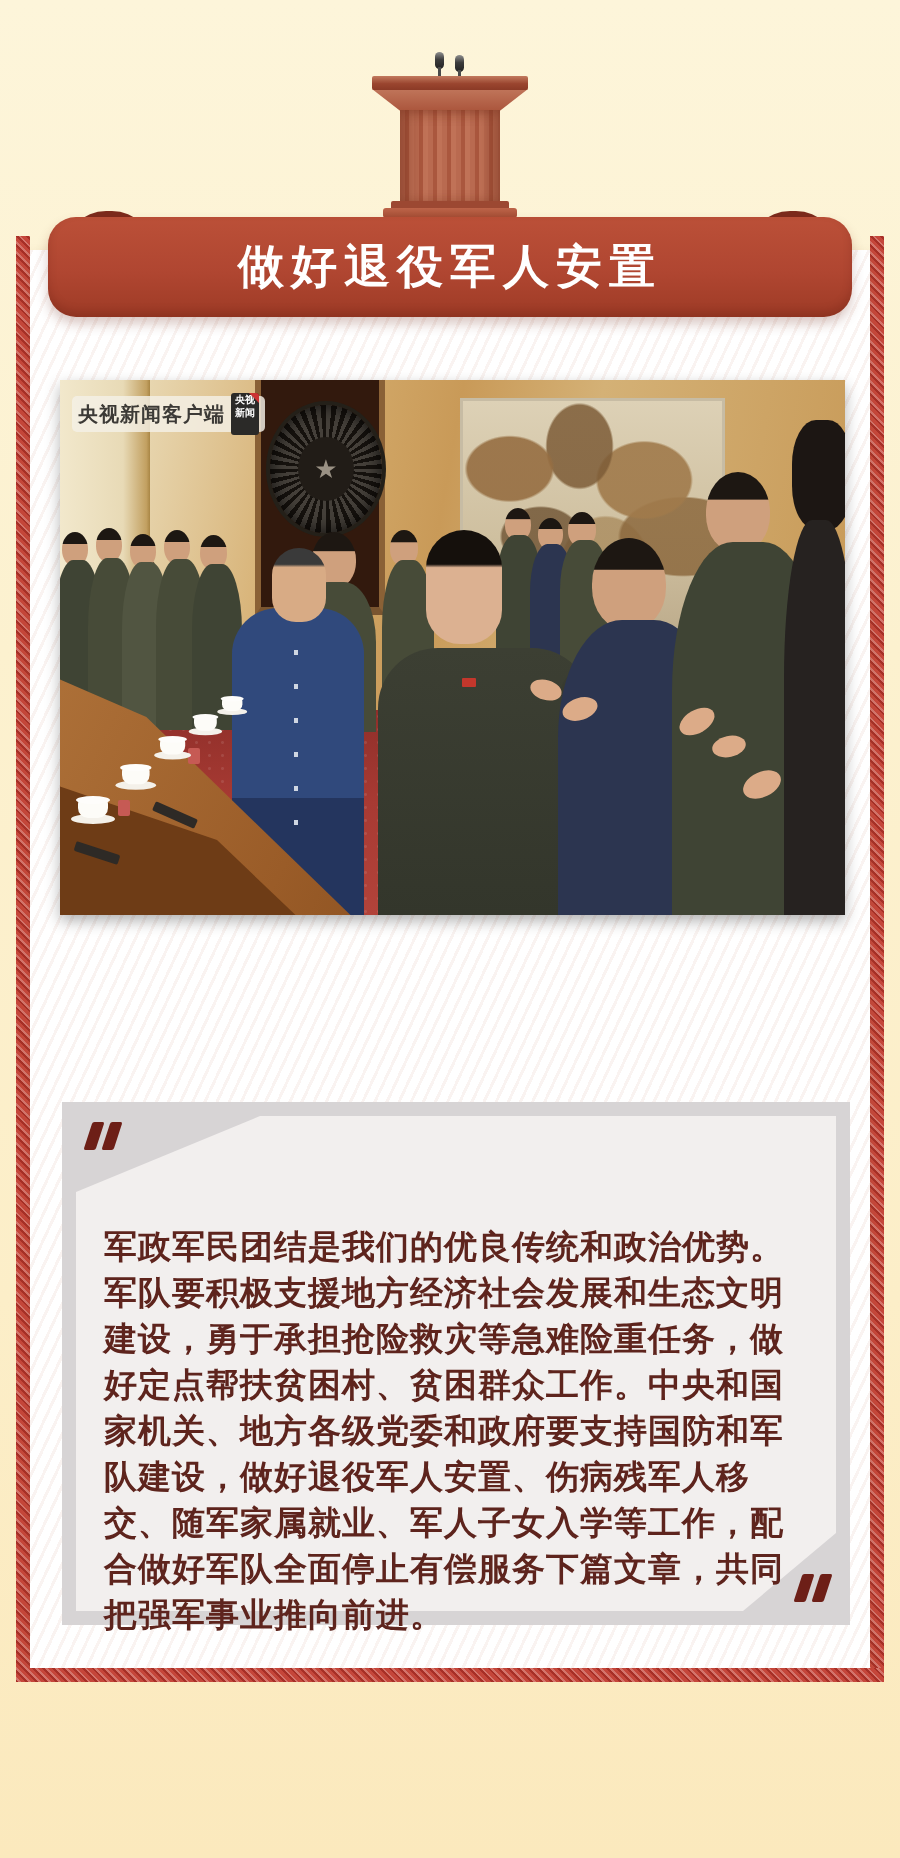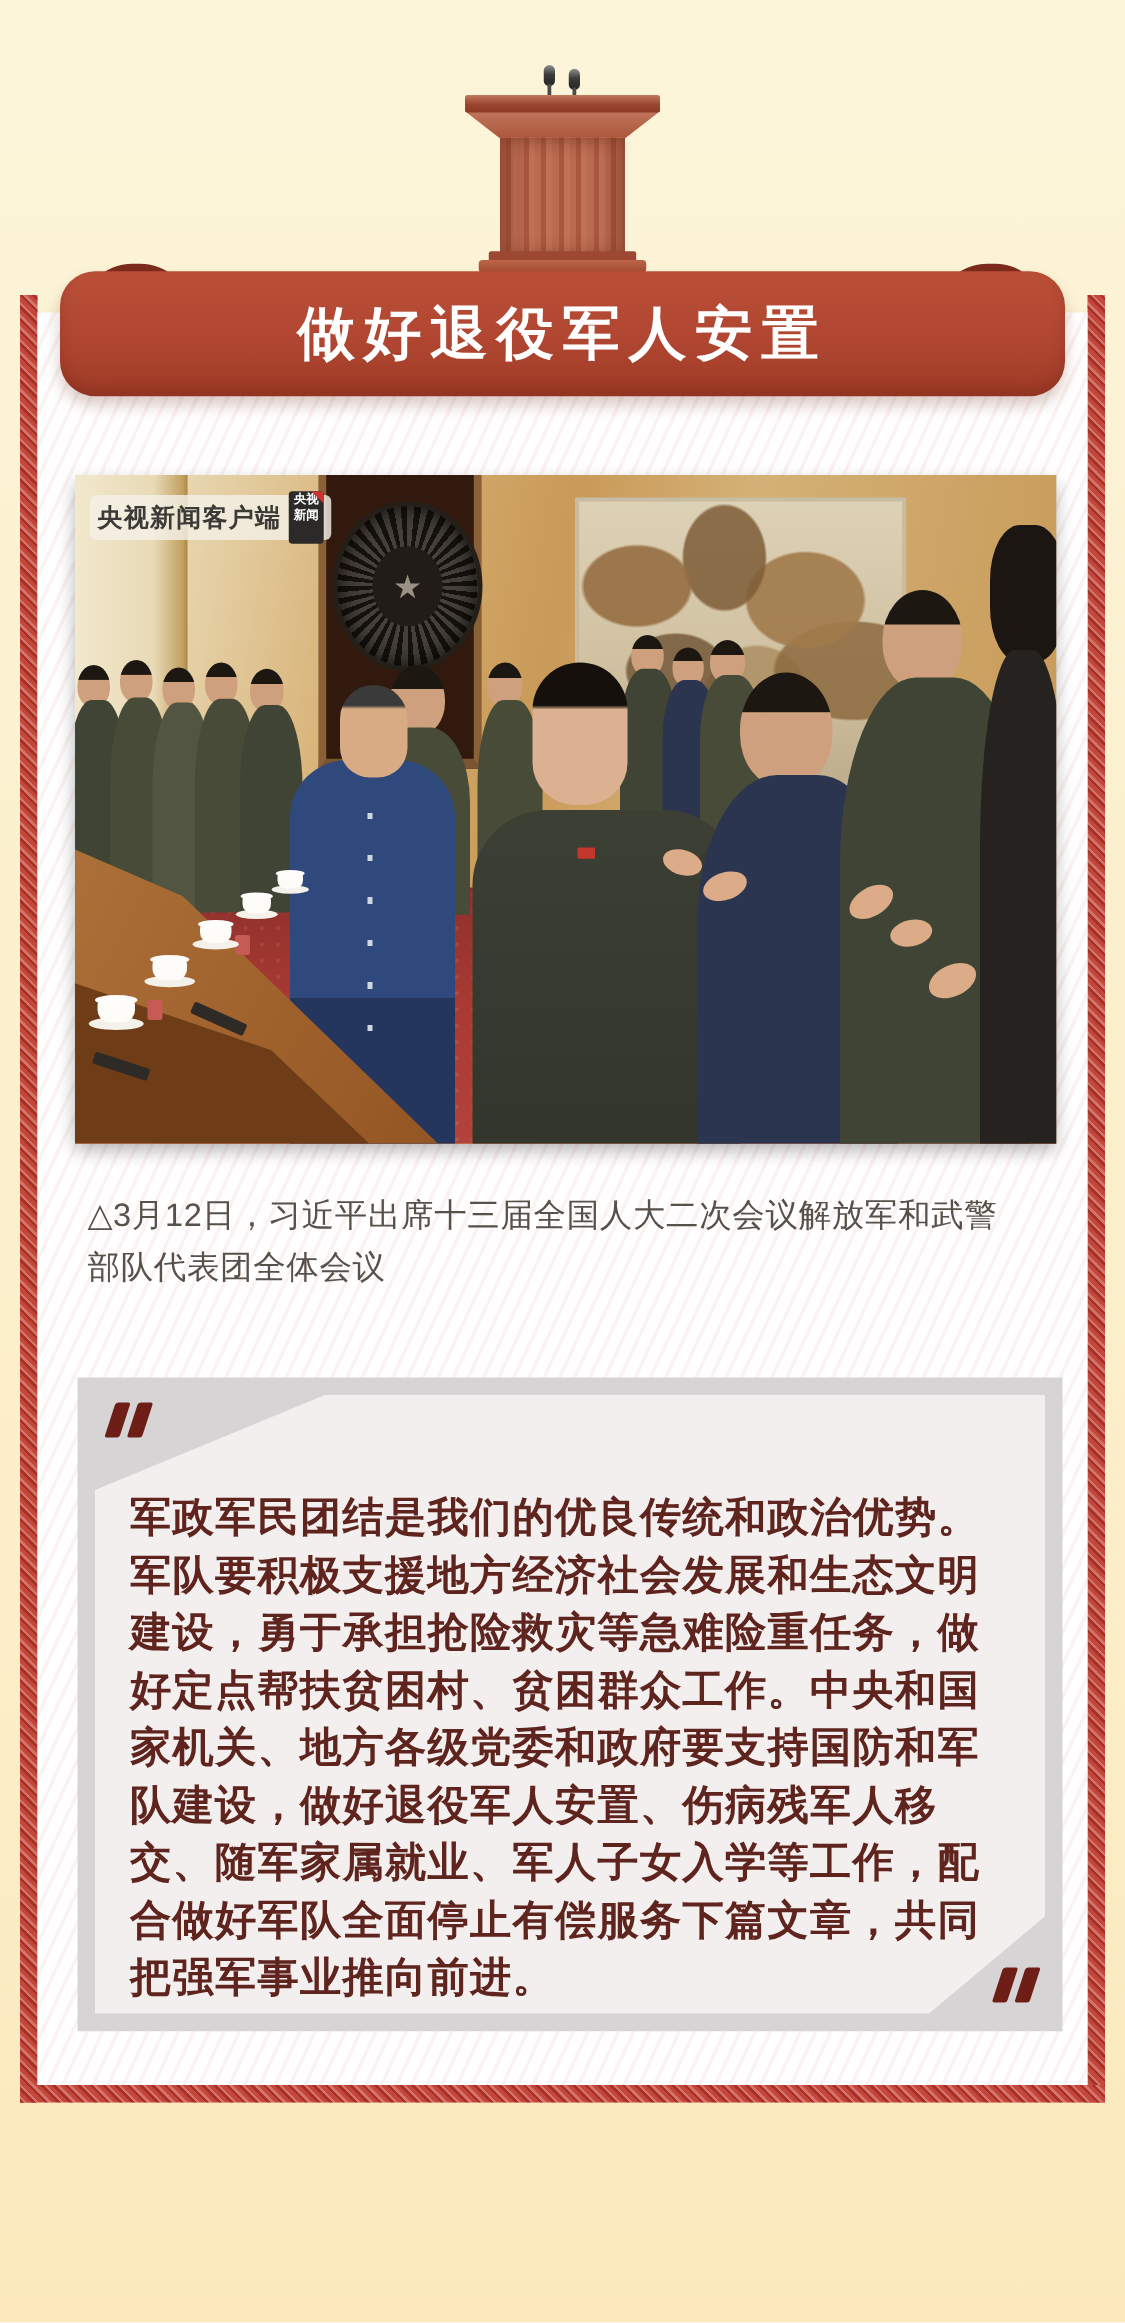--- a/index.html
+++ b/index.html
@@ -120,21 +120,21 @@
 
   
   .quote-outer{position:absolute;left:62px;top:1102px;width:788px;height:523px;z-index:4;background:#d7d4d5;}
   .quote-inner{position:absolute;left:76px;top:1116px;width:760px;height:495px;z-index:5;background:#f2efee;
                clip-path:polygon(184px 0,100% 0,100% calc(100% - 78px),calc(100% - 93px) 100%,0 100%,0 76px);}
   .qmark{position:absolute;z-index:6;width:40px;height:30px;}
   .qmark i{position:absolute;top:0;width:12px;height:28px;background:#6d1f17;transform:skewX(-18deg);border-radius:2px;}
   .qmark i:nth-child(1){left:4px;} .qmark i:nth-child(2){left:22px;}
   .qmark-open{left:84px;top:1122px;}
   .qmark-close{left:794px;top:1574px;}
-  .quote-text{position:absolute;left:104px;top:1192px;width:716px;z-index:6;
+  .quote-text{position:absolute;left:104px;top:1224px;width:716px;z-index:6;
               font-family:"Liberation Serif","DejaVu Serif",serif;font-weight:bold;
               color:#5e241d;font-size:33px;line-height:46px;letter-spacing:1px;white-space:pre-line;}
 
   
   .footer{position:absolute;left:0;top:1736px;width:900px;text-align:center;z-index:4;
           font-family:"Liberation Serif","DejaVu Serif",serif;font-weight:bold;
           font-size:40px;letter-spacing:4px;color:#5e3b1d;}
 </style>
 </head>
 <body>
@@ -252,21 +252,20 @@
         <div class="body"></div>
         <div class="lid"></div>
     </div>
 
     <div class="wm-bar">
       <span class="wm-text">央视新闻客户端</span>
       <span class="wm-badge"><span>央视</span><br><span>新闻</span></span>
     </div>
   </div>
 
-  <div class="caption">△3月12日，习近平出席十三届全国人大二次会议解放军和武警部队代表团全体会议</div>
 
   <div class="quote-outer"></div>
   <div class="quote-inner"></div>
   <div class="qmark qmark-open">
       <i></i>
       <i></i>
     </div>
   <div class="qmark qmark-close">
       <i></i>
       <i></i>

